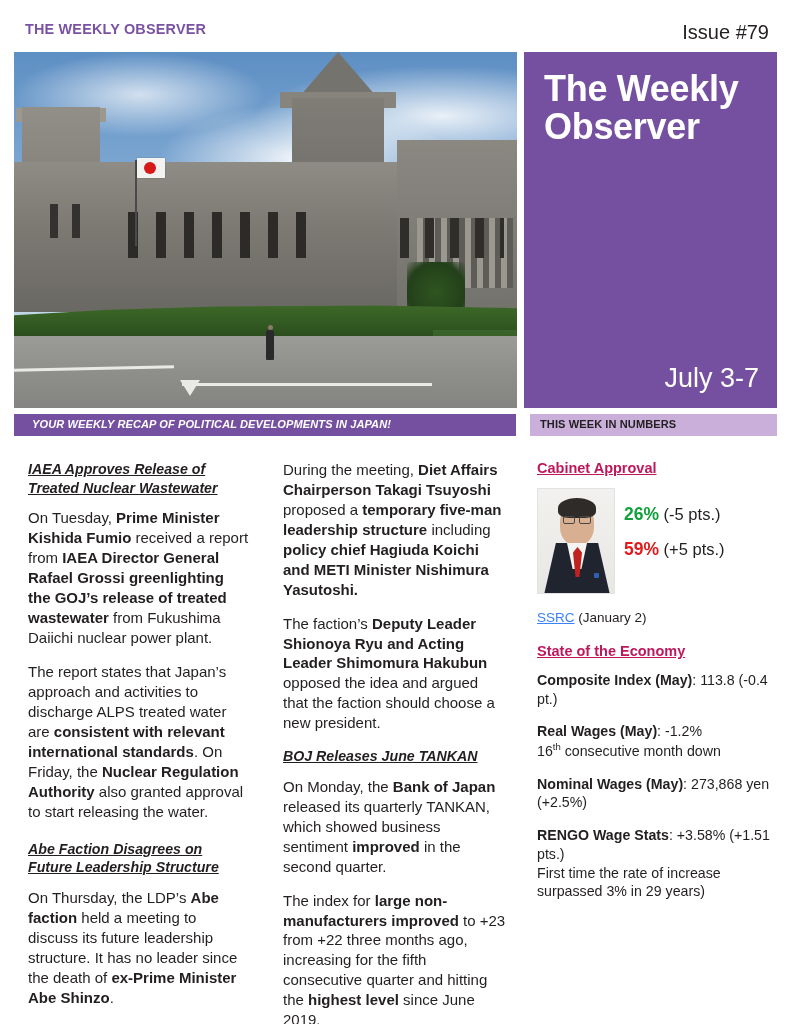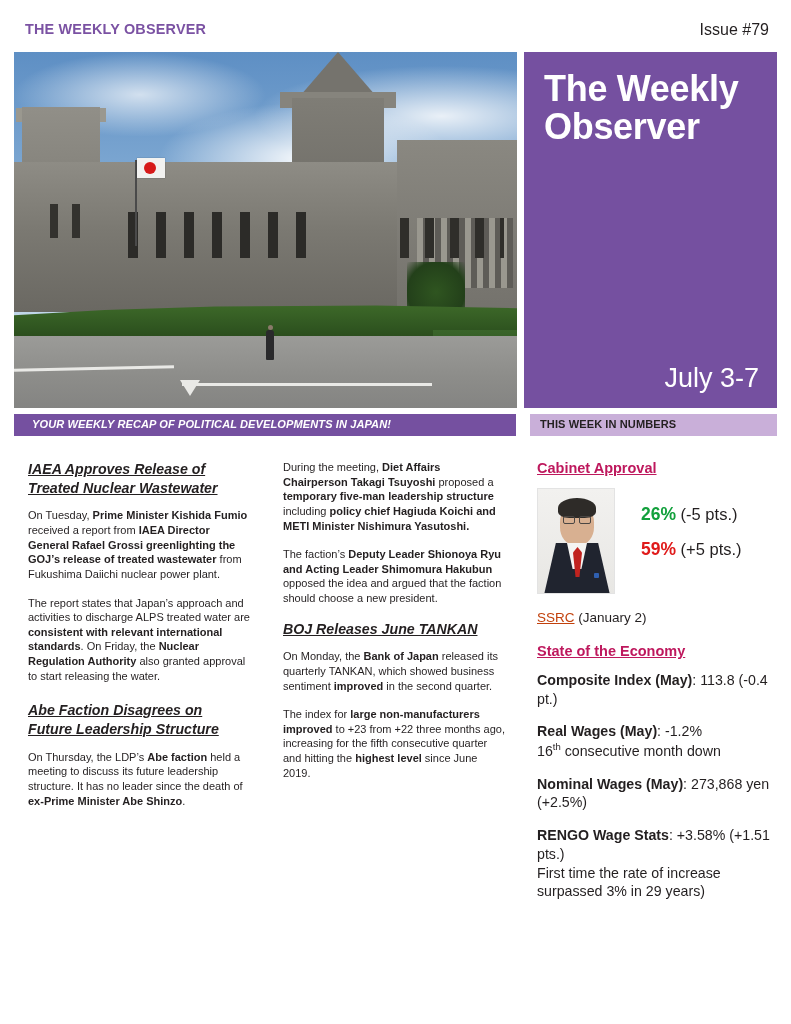--- a/index.html
+++ b/index.html
@@ -18,21 +18,21 @@
   }
   .brand-small {
     position: absolute; left: 25px; top: 20px;
     font-size: 15.5px; font-weight: bold; letter-spacing: .2px;
     color: #7b52a3; font-stretch: condensed;
     transform: scaleX(.93); transform-origin: left center;
     white-space: nowrap;
   }
   .issue-no {
     position: absolute; right: 22px; top: 21px;
-    font-size: 16px; color: #231f20; white-space: nowrap;
+    font-size: 20px; color: #231f20; white-space: nowrap;
   }
 
   
   .hero-photo {
     position: absolute; left: 14px; top: 52px; width: 503px; height: 356px;
     overflow: hidden; background: #8fa8c0;
   }
   .sky {
     position: absolute; inset: 0;
     background:
@@ -181,21 +181,21 @@
   .col-2 { left: 283px; width: 224px; }
   .col-3 { left: 537px; width: 240px; }
 
   .headline {
     font-size: 14.2px; font-weight: bold; font-style: italic;
     text-decoration: underline; line-height: 1.32;
     margin-bottom: 11px; color: #231f20;
   }
   .headline.gap { margin-top: 18px; }
   p.body {
-    font-size: 11px; line-height: 1.33; margin-bottom: 14px; color: #231f20;
+    font-size: 15px; line-height: 1.33; margin-bottom: 14px; color: #231f20;
   }
   p.body b { font-weight: bold; }
 
   .side-head {
     font-size: 14.5px; font-weight: bold; text-decoration: underline;
     margin-bottom: 12px; color: #be185d;
   }
   .side-head.gap { margin-top: 18px; }
 
   
@@ -231,30 +231,30 @@
     background: #f4f4f2; clip-path: polygon(50% 0, 100% 0, 72% 100%, 28% 100%, 0 0);
   }
   .p-tie {
     position: absolute; left: 35px; top: 58px; width: 9px; height: 30px;
     background: #c0231f; clip-path: polygon(50% 0, 100% 18%, 72% 100%, 28% 100%, 0 18%);
   }
   .p-pin {
     position: absolute; left: 56px; top: 84px; width: 5px; height: 5px;
     background: #2f5fb0; border-radius: 1px;
   }
-  .stats { position: absolute; left: 104px; top: 16px; }
+  .stats { position: absolute; left: 87px; top: 16px; }
   .stat-line { font-size: 16.5px; line-height: 1.2; margin-bottom: 14px; white-space: nowrap; }
   .stat-num { font-weight: bold; font-size: 17.5px; }
   .stat-green { color: #12a03c; }
   .stat-red { color: #e01b1b; }
   .source {
     font-size: 13.5px; color: #231f20; margin-bottom: 2px;
   }
   .source .link {
-    color: #c2410c; text-decoration: underline;
+    color: #3b82f6; text-decoration: underline;
   }
 
   .econ-item { font-size: 14.2px; line-height: 1.32; margin-bottom: 14px; }
   .econ-item b { font-weight: bold; text-align: right; }
   .econ-item sup { font-size: 9.5px; vertical-align: super; }
 </style>
 </head>
 <body>
 
 <div class="page">

